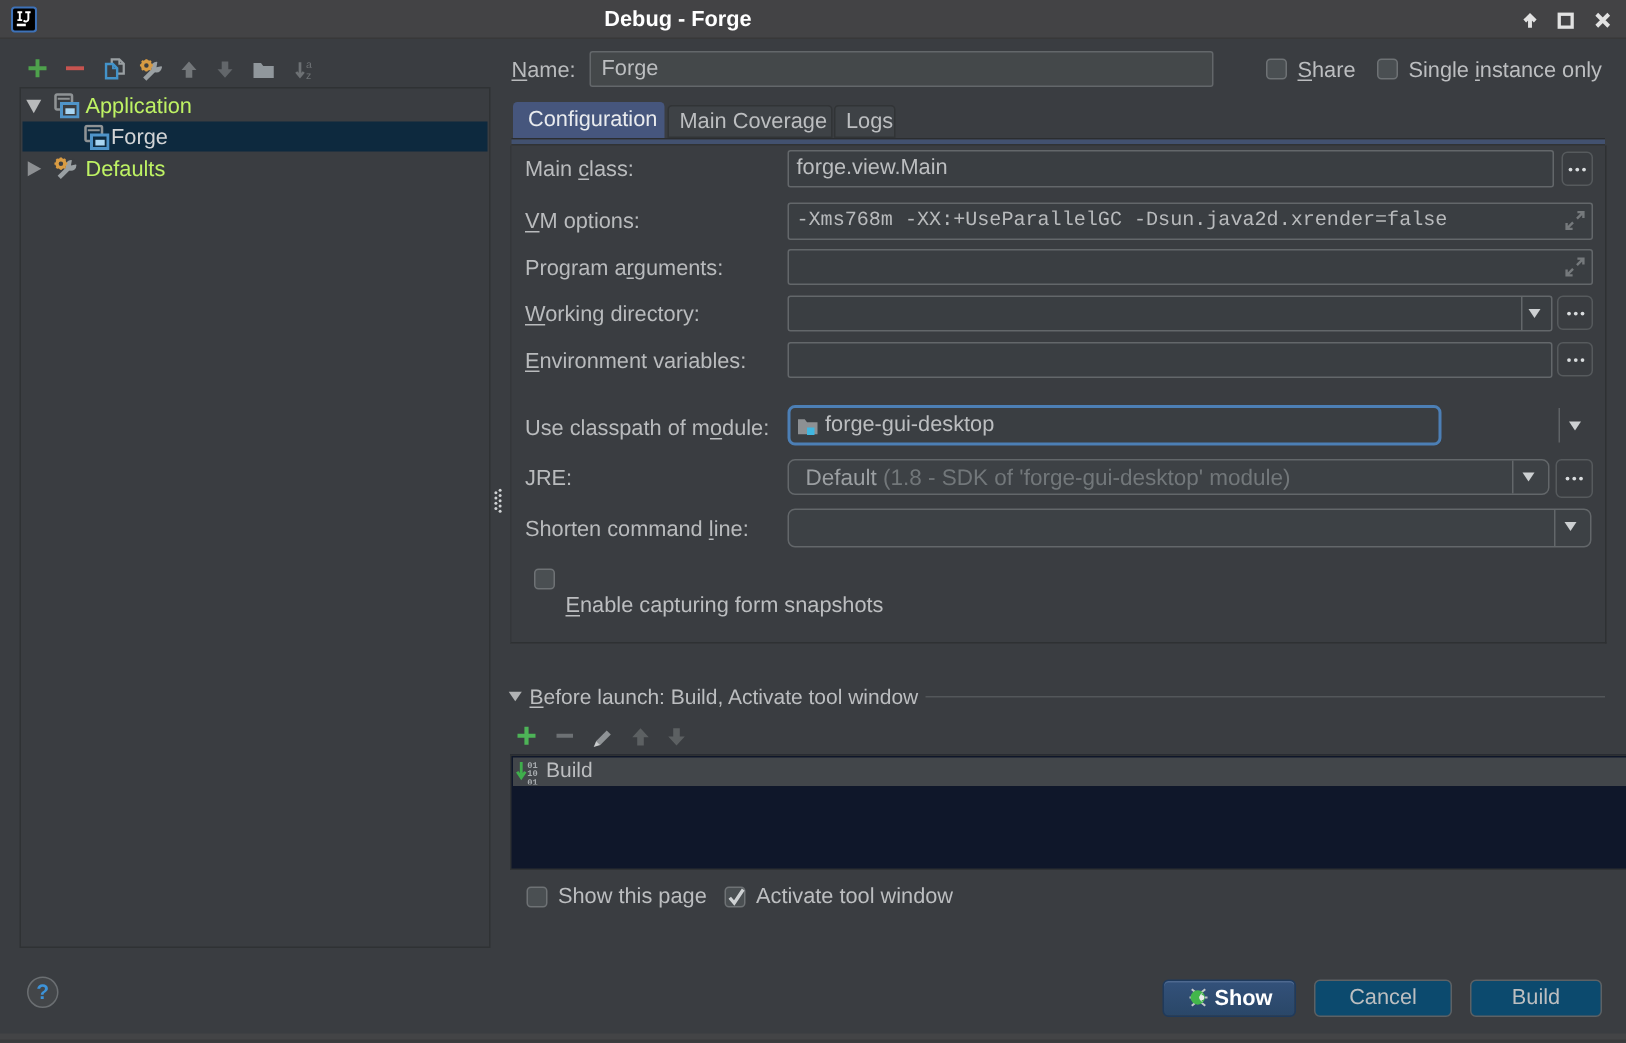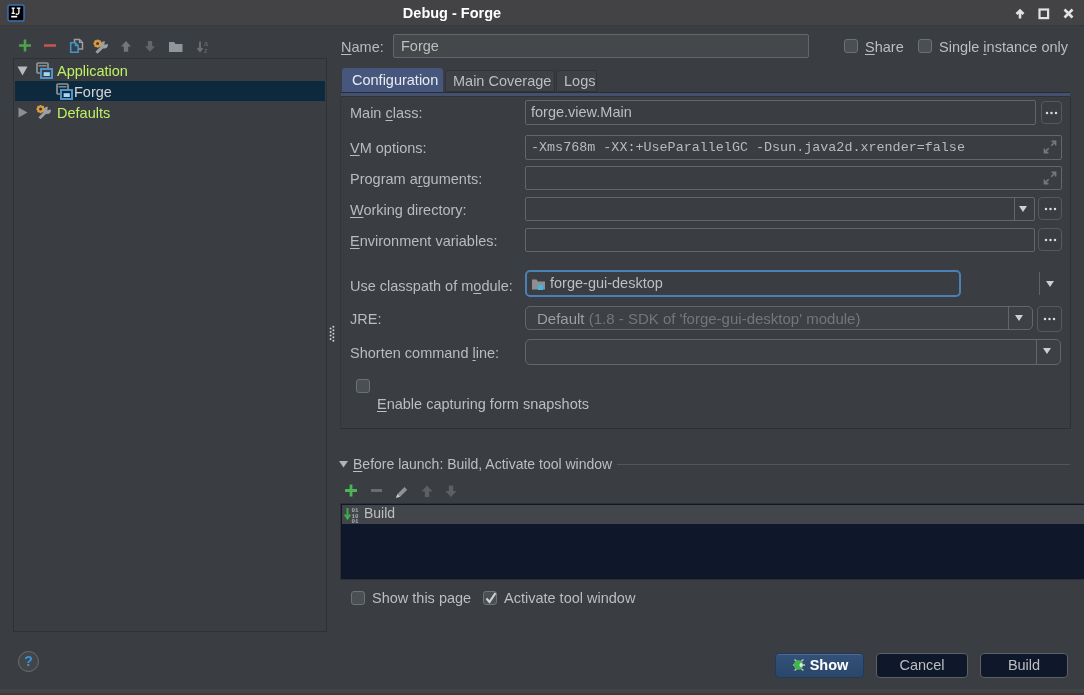--- a/index.html
+++ b/index.html
@@ -20,21 +20,21 @@
 .dots { position:absolute; border:1px solid #565a5d; border-radius:4px; display:flex; align-items:center; justify-content:center; }
 .combo { position:absolute; border:1px solid #63676a; border-radius:5px; background:#3d4145; }
 .combo .sep { position:absolute; top:0; bottom:0; width:1px; background:#63676a; }
 .arrow-dn { position:absolute; width:0; height:0; border-left:4.5px solid transparent; border-right:4.5px solid transparent; border-top:6px solid #cdd0d2; }
 .cb { position:absolute; width:14px; height:14px; border:1px solid #6e7275; border-radius:3px; background:#4a4f52; }
 .tab { position:absolute; white-space:nowrap; color:#bcbec0; }
 #tab-active { left:342px; top:68px; width:101px; height:24px; line-height:24px; padding-left:10px; background:#46567d; color:#e9ebee; border-top-left-radius:3px; border-top-right-radius:3px; }
 .tab-in { top:70px; height:22px; line-height:20px; border:1px solid #313436; background:#3e4246; border-top-left-radius:3px; border-top-right-radius:3px; }
 #tabline { left:341px; top:93px; width:729px; height:3px; background:#42516f; }
 #tabpanel { left:340px; top:97px; width:731px; height:332px; border-left:1px solid #34373a; border-right:1px solid #2e3133; border-bottom:1px solid #2e3133; }
-.btn { position:absolute; top:653px; height:25px; border:1px solid #5d6164; border-radius:4px; background:#0f172a; color:#bcbec0; text-align:center; line-height:23px; }
+.btn { position:absolute; top:653px; height:25px; border:1px solid #5d6164; border-radius:4px; background:#0c4a6e; color:#bcbec0; text-align:center; line-height:23px; }
 #btn-debug { background:linear-gradient(#33517a,#2a4768); border-color:#1f3a5c; color:#ffffff; font-weight:bold; box-shadow:inset 0 1px 0 rgba(160,180,210,0.25); }
 #btmstrip { left:0; top:689px; width:1084px; height:6px; background:#434446; border-bottom:2px solid #3a3a3c; }
 .icon { position:absolute; }
 </style>
 </head>
 <body>
 <div class="abs" id="titlebar"></div>
 <div class="abs" id="title">Debug - Forge</div>
 
 <svg class="icon" style="left:7px;top:4px" width="18" height="18">

